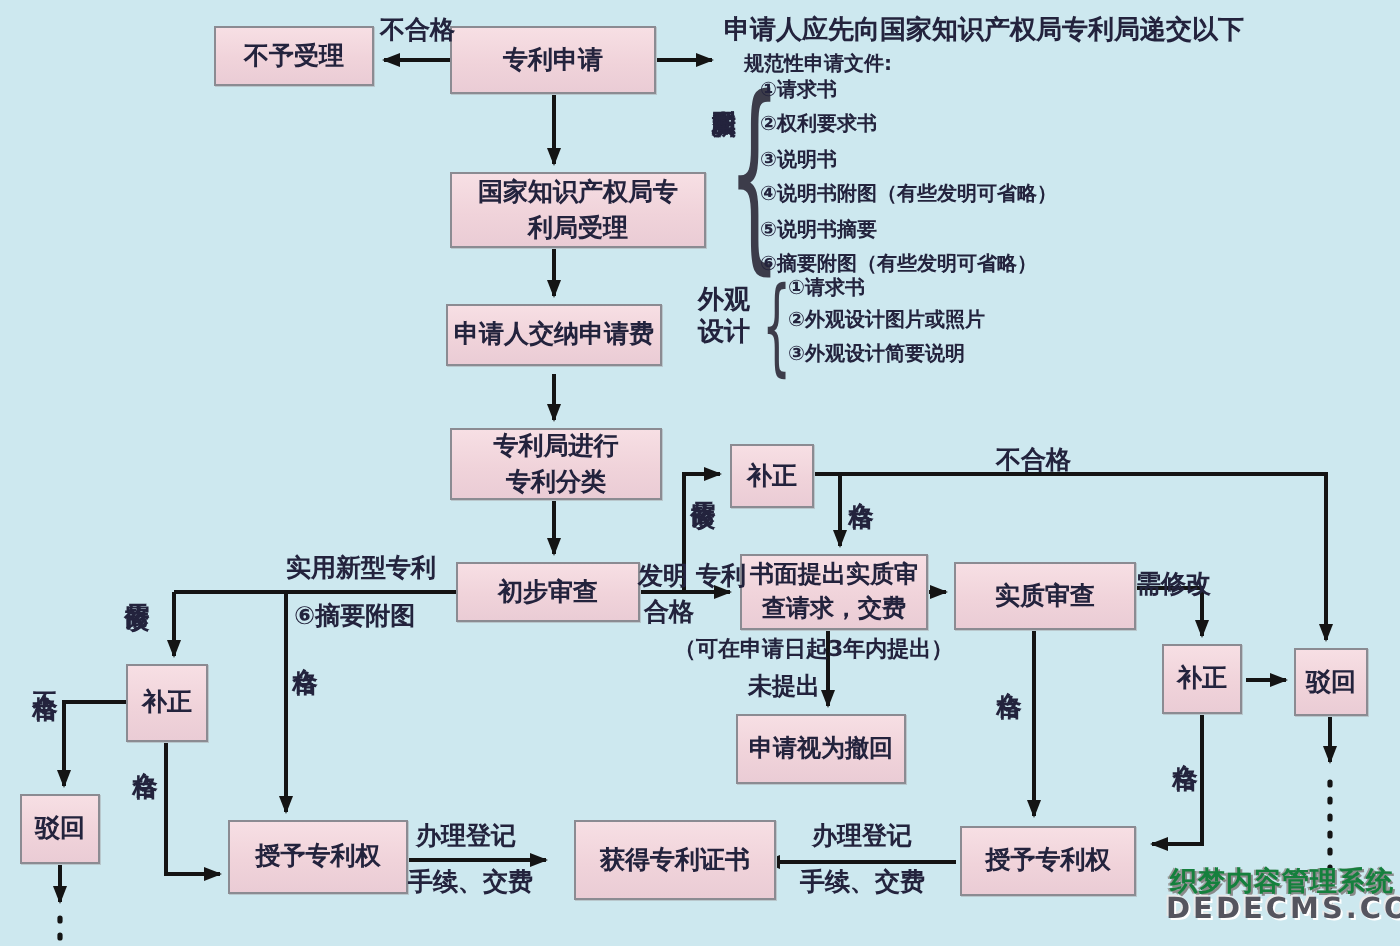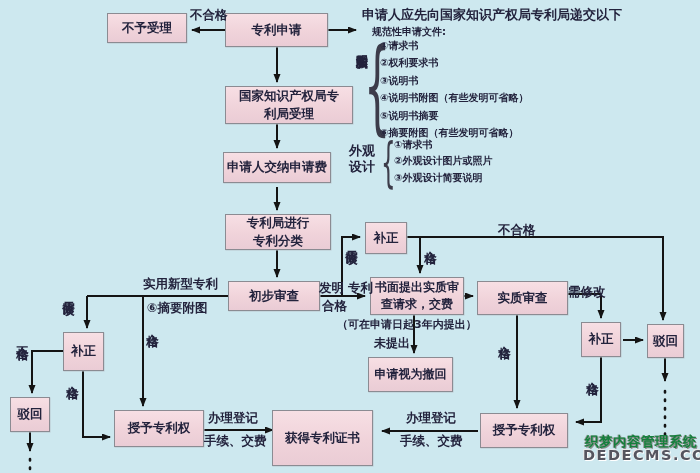--- a/index.html
+++ b/index.html
@@ -106,21 +106,21 @@
   <div class="box" style="left:365px;top:222px;width:42px;height:32px">补正</div>
   <div class="box" style="left:370px;top:277px;width:94px;height:38px;font-size:12px">书面提出实质审
 查请求，交费</div>
   <div class="box" style="left:368px;top:357px;width:85px;height:35px;font-size:12px">申请视为撤回</div>
   <div class="box" style="left:477px;top:281px;width:91px;height:34px">实质审查</div>
   <div class="box" style="left:581px;top:322px;width:40px;height:35px">补正</div>
   <div class="box" style="left:647px;top:324px;width:37px;height:34px">驳回</div>
   <div class="box" style="left:63px;top:332px;width:41px;height:39px">补正</div>
   <div class="box" style="left:10px;top:397px;width:40px;height:35px">驳回</div>
   <div class="box" style="left:114px;top:410px;width:90px;height:37px">授予专利权</div>
-  <div class="box" style="left:272px;top:410px;width:101px;height:56px">获得专利证书</div>
+  <div class="box" style="left:287px;top:410px;width:101px;height:40px">获得专利证书</div>
   <div class="box" style="left:480px;top:413px;width:88px;height:35px">授予专利权</div>
 
   <div class="lbl" style="left:190px;top:8px">不合格</div>
   <div class="vlbl" style="left:345px;top:240px">需修改</div>
   <div class="vlbl" style="left:424px;top:241px">合格</div>
   <div class="lbl" style="left:498px;top:223px">不合格</div>
   <div class="lbl" style="left:319px;top:281px">发明</div>
   <div class="lbl" style="left:348px;top:281px">专利</div>
   <div class="lbl" style="left:322px;top:299px">合格</div>
   <div class="lbl" style="left:143px;top:277px">实用新型专利</div>

